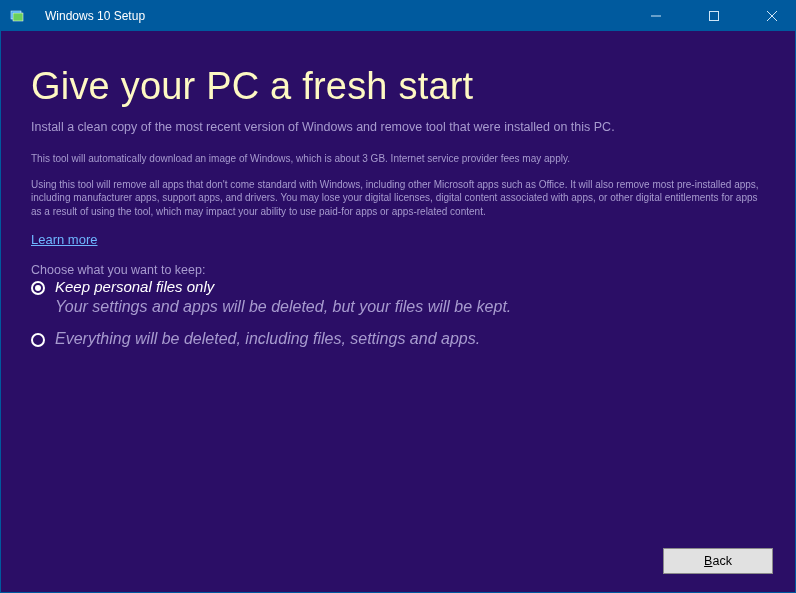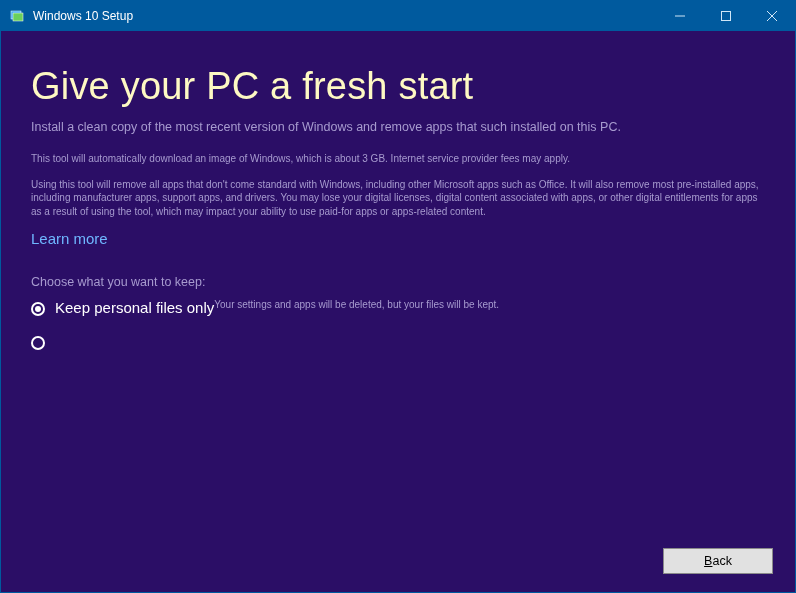--- a/index.html
+++ b/index.html
@@ -18,20 +18,21 @@
   display: flex;
   flex-direction: column;
 }
 .titlebar {
   height: 30px;
   background: #005a9e;
   display: flex;
   align-items: center;
   color: #fff;
   font-size: 12px;
+  gap: 12px;
 }
 .titlebar .icon {
   width: 16px;
   height: 16px;
   margin-left: 8px;
   display: inline-flex;
   align-items: center;
   justify-content: center;
 }
 .titlebar .title {
@@ -66,30 +67,31 @@
   color: #a79bcf;
   margin-bottom: 18px;
 }
 .para {
   font-size: 10px;
   color: #a79bcf;
   margin-bottom: 12px;
   line-height: 1.35;
 }
 .learn {
-  font-size: 15px;
+  font-size: 13px;
   color: #6fb7ff;
+  text-decoration: underline;
   cursor: pointer;
   display: inline-block;
-  margin-bottom: 28px;
+  margin-bottom: 16px;
 }
 .choose {
   font-size: 12.5px;
   color: #a79bcf;
-  margin-bottom: 10px;
+  margin-bottom: 1px;
 }
 .option {
   display: flex;
   align-items: flex-start;
   margin-bottom: 14px;
 }
 .radio {
   width: 14px;
   height: 14px;
   border-radius: 50%;
@@ -103,30 +105,30 @@
   flex-shrink: 0;
 }
 .radio .dot {
   width: 6px;
   height: 6px;
   border-radius: 50%;
   background: #ffffff;
   display: none;
 }
 .radio.selected .dot { display: block; }
-.opt-text { display: flex; flex-direction: row; }
+.opt-text { display: flex; flex-direction: column; font-style: italic; }
 .opt-label {
   color: #ffffff;
   font-size: 15px;
   font-weight: 400;
   margin-bottom: 3px;
 }
 .opt-desc {
   color: #a79bcf;
-  font-size: 10px;
+  font-size: 16px;
 }
 .footer {
   height: 62px;
   display: flex;
   align-items: center;
   justify-content: flex-end;
   padding-right: 22px;
   gap: 2px;
 }
 .btn {
@@ -170,40 +172,41 @@
     <div class="sysbtn">
       <svg width="10" height="10">
         <line x1="0" y1="0" x2="10" y2="10" stroke="#cfe6f7" stroke-width="1"></line>
         <line x1="10" y1="0" x2="0" y2="10" stroke="#cfe6f7" stroke-width="1"></line>
       </svg>
     </div>
   </div>
 
   <div class="content">
     <h1>Give your PC a fresh start</h1>
-    <p class="lead">Install a clean copy of the most recent version of Windows and remove apps that such installed on this PC.</p>
+    <p class="lead">Install a clean copy of the most recent version of Windows and remove tool that were installed on this PC.</p>
     <p class="para">This tool will automatically download an image of Windows, which is about 3 GB.  Internet service provider fees may apply.</p>
     <p class="para">Using this tool will remove all apps that don't come standard with Windows, including other Microsoft apps such as Office. It will also remove most pre-installed apps, including manufacturer apps, support apps, and drivers. You may lose your digital licenses, digital content associated with apps, or other digital entitlements for apps as a result of using the tool, which may impact your ability to use paid-for apps or apps-related content.</p>
     <a class="learn">Learn more</a>
 
     <div class="choose">Choose what you want to keep:</div>
 
     <div class="option">
       <div class="radio selected">
           <div class="dot"></div>
         </div>
       <div class="opt-text">
         <div class="opt-label">Keep personal files only</div>
         <div class="opt-desc">Your settings and apps will be deleted, but your files will be kept.</div>
       </div>
     </div>
 
     <div class="option">
       <div class="radio"></div>
       <div class="opt-text">
+        <div class="opt-desc">Everything will be deleted, including files, settings and apps.</div>
       </div>
     </div>
   </div>
 
   <div class="footer">
     <div class="btn">
       <span><span class="u">B</span><span>ack</span></span>
     </div>
   </div>
 

